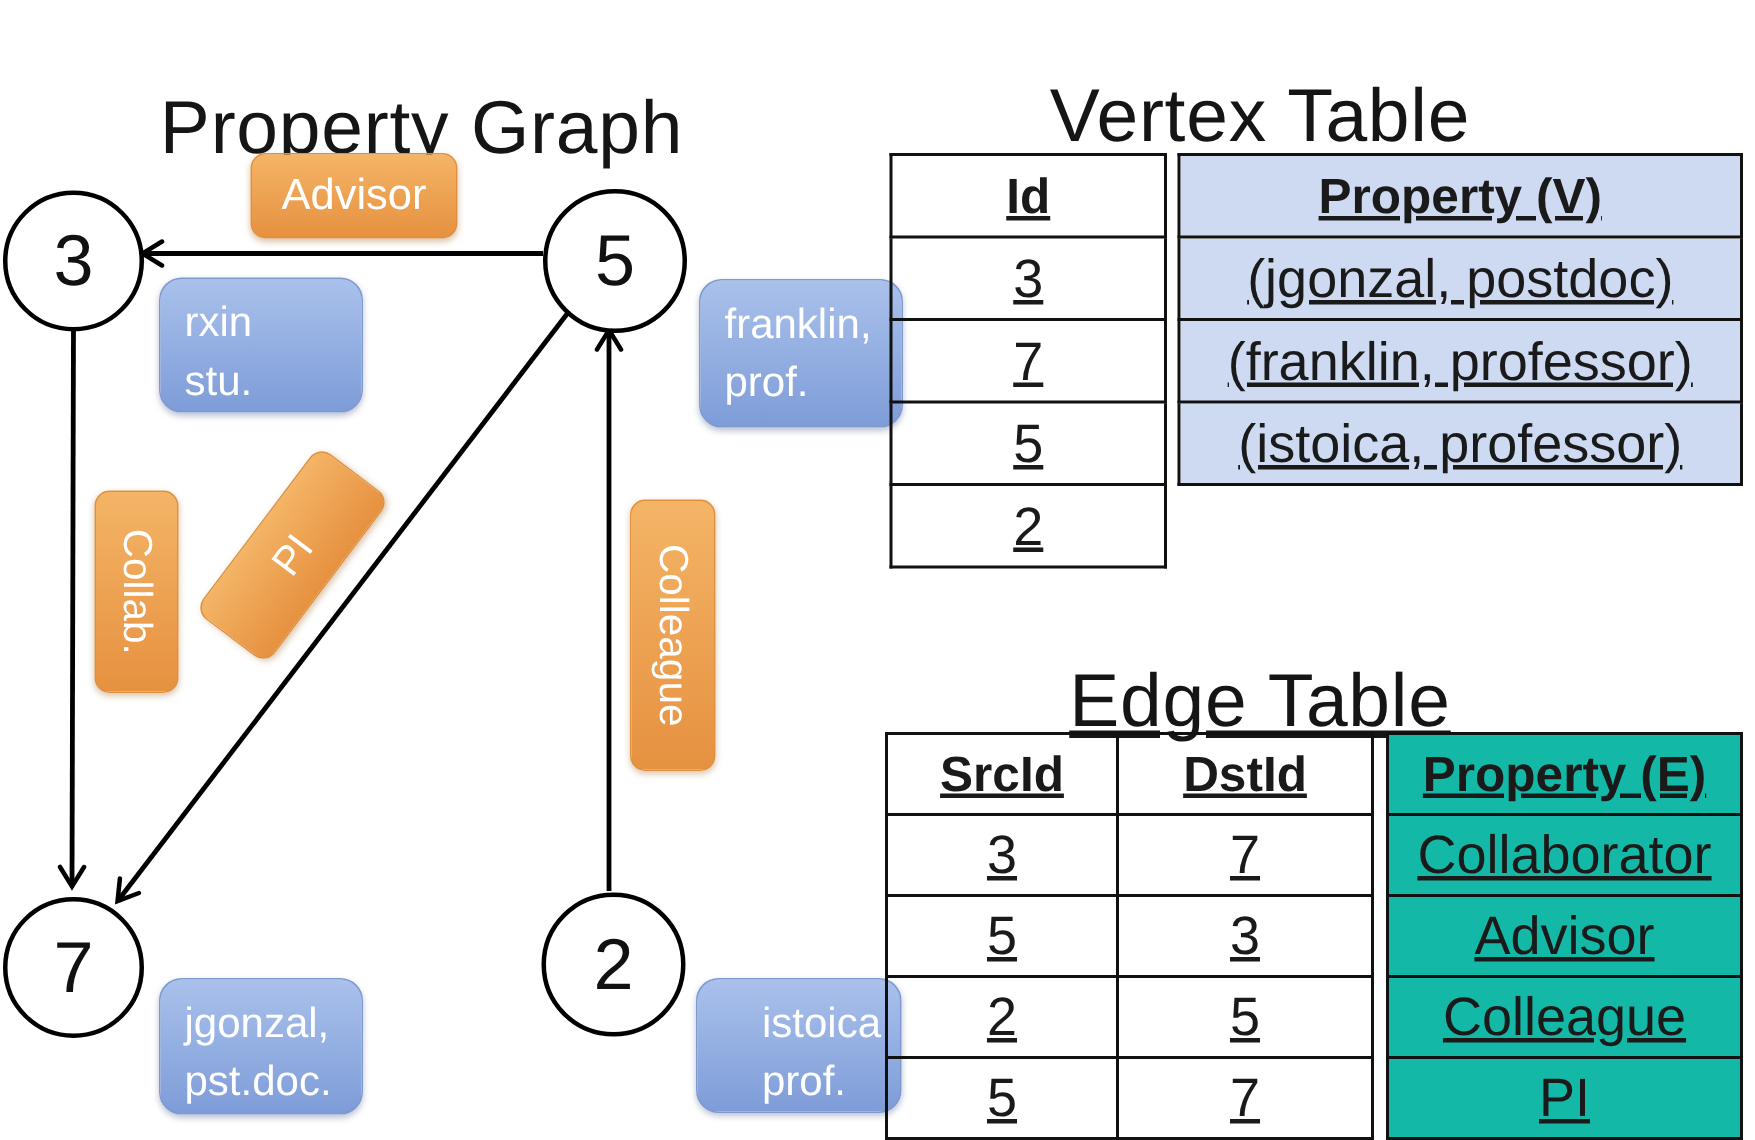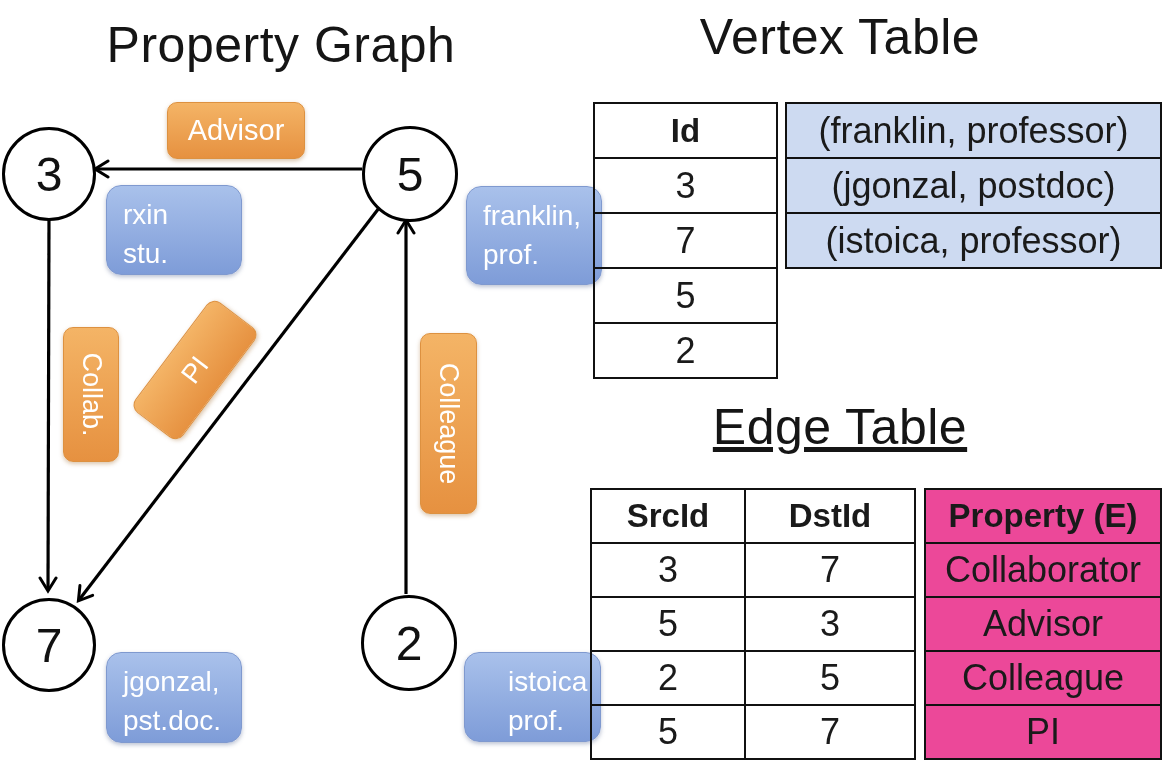--- a/index.html
+++ b/index.html
@@ -1,19 +1,19 @@
 <!DOCTYPE html>
 <html><head>
 <meta charset="utf-8">
 <style>
   html,body{margin:0;padding:0;background:#fff;}
   .stage{position:relative;width:1170px;height:760px;background:#fff;overflow:hidden;
          font-family:"Liberation Sans",sans-serif;color:#1a1a1a;}
   .big-title{position:absolute;font-size:50px;font-weight:400;letter-spacing:0.5px;
-             text-align:center;color:#151515;white-space:nowrap;}
+             text-align:center;color:#151515;white-space:nowrap;margin-top:40px;}
   #pg-title{left:0;top:16px;width:562px;}
   #vt-title{left:580px;top:8px;width:520px;}
   #et-title{left:580px;top:398px;width:520px;text-decoration:underline;}
 
   svg.edges{position:absolute;left:0;top:0;width:580px;height:760px;}
 
   .gnode{position:absolute;border-radius:50%;background:#fff;border:3.5px solid #000;
          display:flex;align-items:center;justify-content:center;
          font-size:48px;font-weight:400;color:#111;}
 
@@ -27,27 +27,27 @@
   #pi-label{transform:rotate(-53deg);font-size:27px;}
 
   .vprop{position:absolute;border-radius:15px;border:1px solid #7F99CF;
          background:linear-gradient(#A9C1EB,#7E9CD8);
          box-shadow:0 2px 4px rgba(60,80,130,0.35);
          color:#fff;font-size:28px;line-height:1.4;padding:9px 0 0 16px;box-sizing:border-box;margin-left:44px;}
 
   table.tbl{position:absolute;border-collapse:collapse;table-layout:fixed;
             border:1px solid #111;}
   table.tbl th,table.tbl td{border:2px solid #111;text-align:center;vertical-align:middle;
-            padding:0;overflow:hidden;white-space:nowrap;}
+            padding:0;overflow:hidden;white-space:nowrap;text-decoration:underline;}
   table.tbl th{font-size:33px;font-weight:bold;}
   table.tbl td{font-size:36px;font-weight:400;}
   .vrow th,.vrow td{height:53px;}
   .erow th,.erow td{height:52px;}
   .bluecells th,.bluecells td{background:#CDDAF1;}
-  .peachcells th,.peachcells td{background:#ec4899;}
+  .peachcells th,.peachcells td{background:#14b8a6;}
 </style>
 </head>
 <body>
 
 <div class="stage">
 
   <div class="big-title" id="pg-title">Property Graph</div>
   <div class="big-title" id="vt-title">Vertex Table</div>
   <div class="big-title" id="et-title">Edge Table</div>
 
@@ -121,25 +121,28 @@
           <td>5</td>
         </tr>
     <tr class="vrow">
           <td>2</td>
         </tr>
   </tbody>
     </table>
 
   <table class="tbl bluecells" style="left:785px;top:102px;width:377px;">
     <tbody>
-    <tr class="vrow">
-          <td>(franklin, professor)</td>
+        <tr class="vrow">
+          <th>Property (V)</th>
         </tr>
     <tr class="vrow">
           <td>(jgonzal, postdoc)</td>
+        </tr>
+    <tr class="vrow">
+          <td>(franklin, professor)</td>
         </tr>
     <tr class="vrow">
           <td>(istoica, professor)</td>
         </tr>
   </tbody>
     </table>
 
   <table class="tbl" style="left:590px;top:488px;width:326px;">
     <tbody>
         <tr class="erow">

